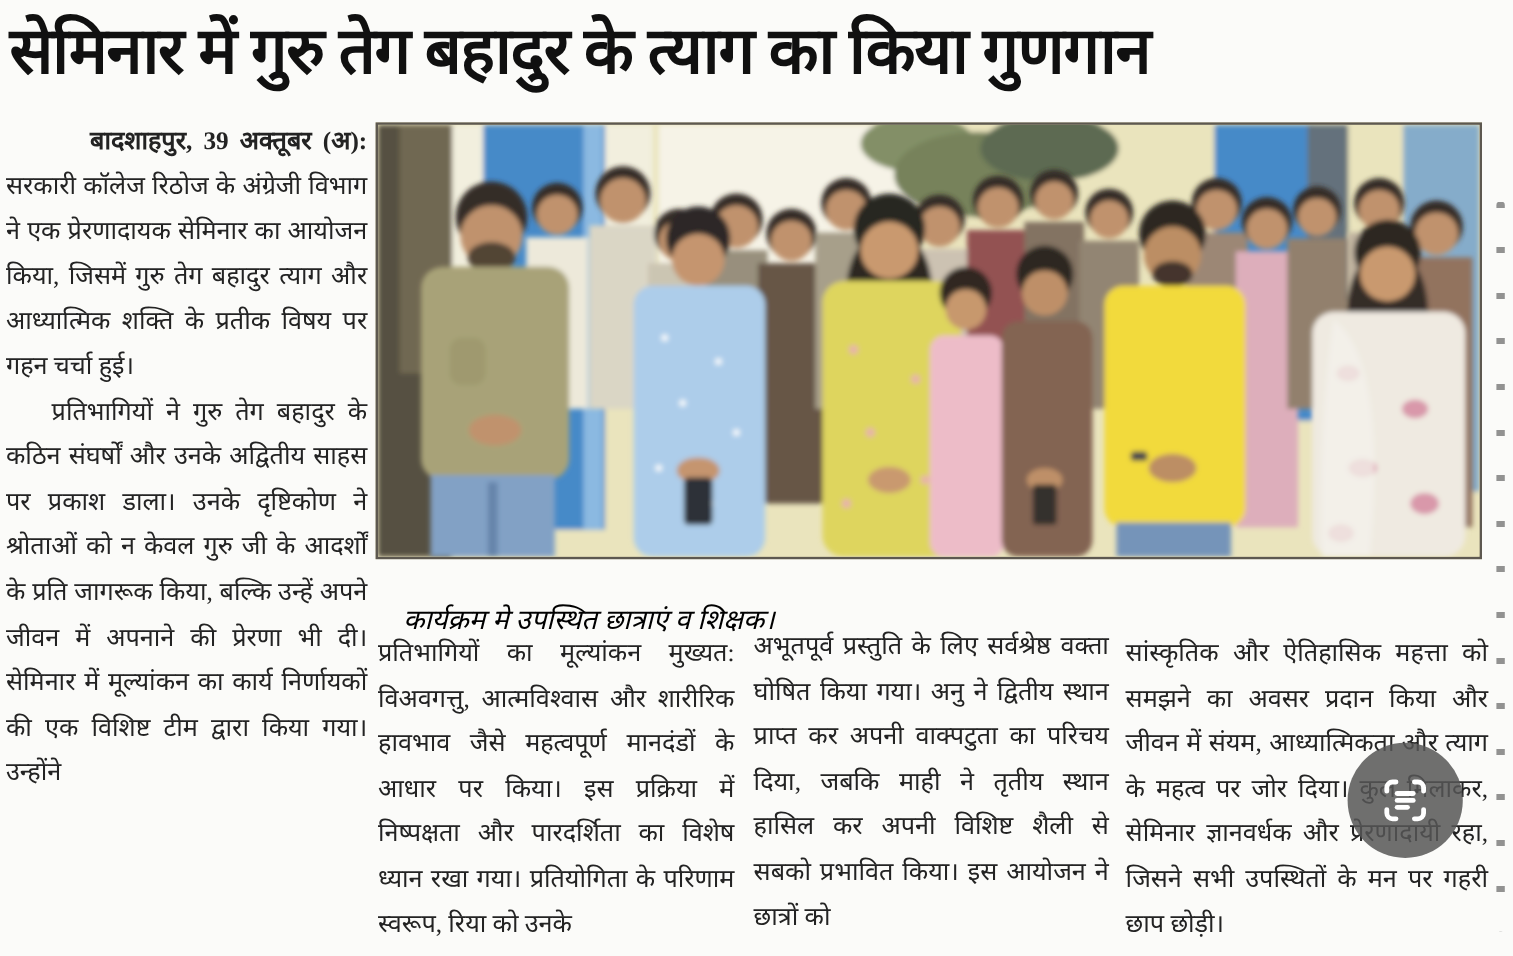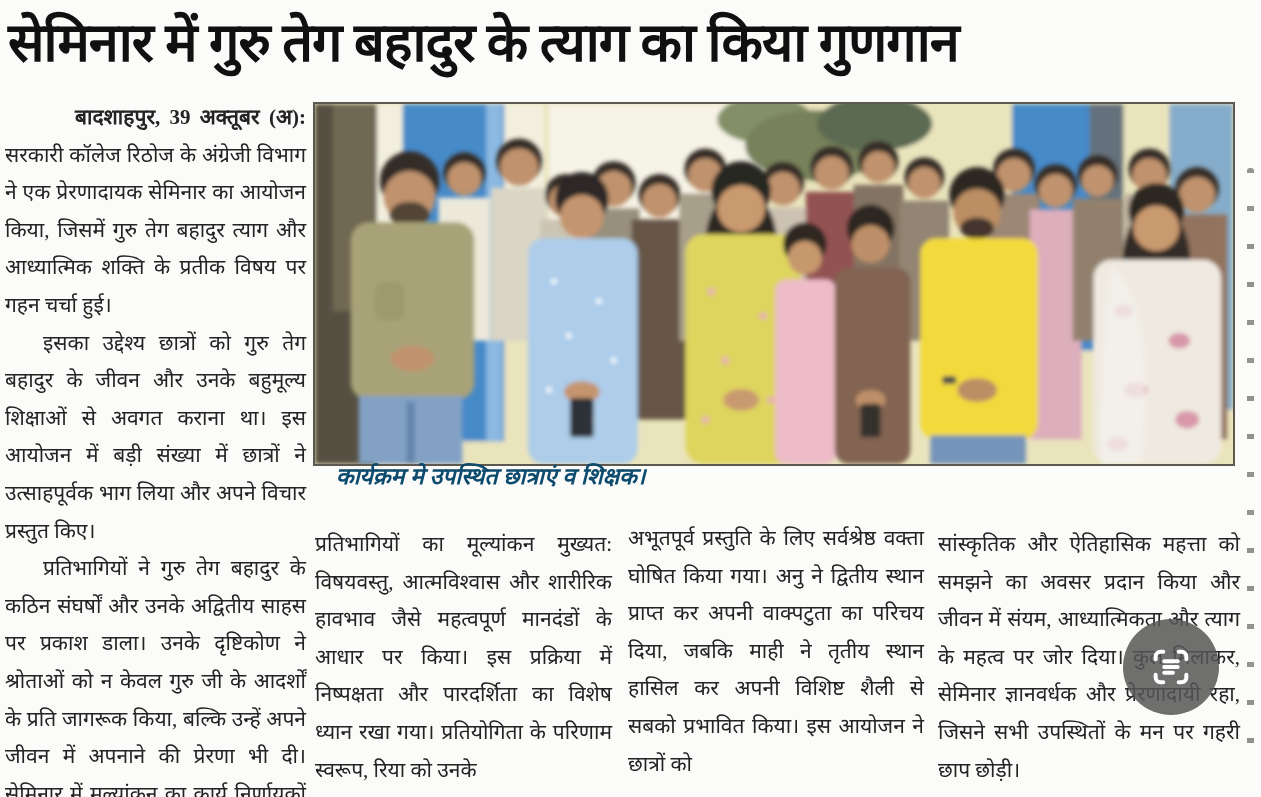--- a/index.html
+++ b/index.html
@@ -21,42 +21,41 @@
   .col1 p.lead .dateline-pad{display:inline-block;width:70px;}
   .col2{left:315px;top:526px;width:297px;}
   .col3{left:628px;top:520px;width:296px;}
   .col4{left:938px;top:526px;width:302px;}
   .photo{
     position:absolute;left:313px;top:102px;width:922px;height:364px;margin:0;
     border:2px solid #5d5850;box-sizing:border-box;background:#e9e3ba;overflow:hidden;
   }
   .photo svg{display:block;width:100%;height:100%;}
   .caption{
-    position:absolute;left:336px;top:459px;width:880px;
-    font-size:23px;font-style:italic;font-weight:700;color:#0c4a6e;
+    position:absolute;left:336px;top:499px;width:880px;
+    font-size:23px;font-style:italic;font-weight:400;color:#000000;
   }
   .fab{
     position:absolute;left:1123px;top:619px;width:96px;height:96px;
     border-radius:50%;border:none;background:rgba(86,86,86,0.85);
     display:flex;align-items:center;justify-content:center;cursor:pointer;padding:0;
   }
   .edge-fragments{
     position:absolute;left:1247px;top:168px;width:7px;height:608px;
     background:repeating-linear-gradient(to bottom,#4c4c4c 0 5px,transparent 5px 38px);
     opacity:.6;border-radius:3px;
   }
 </style>
 </head>
 <body>
 
 <h1 class="headline">सेमिनार में गुरु तेग बहादुर के त्याग का किया गुणगान</h1>
 
 <div class="col col1">
   <p class="lead"><span class="dateline-pad"></span><b>बादशाहपुर, 39 अक्तूबर (अ):</b> <span>सरकारी कॉलेज रिठोज के अंग्रेजी विभाग ने एक प्रेरणादायक सेमिनार का आयोजन किया, जिसमें गुरु तेग बहादुर त्याग और आध्यात्मिक शक्ति के प्रतीक विषय पर गहन चर्चा हुई।</span></p>
-  <p>इसका उद्देश्य छात्रों को गुरु तेग बहादुर के जीवन और उनके बहुमूल्य शिक्षाओं से अवगत कराना था। इस आयोजन में बड़ी संख्या में छात्रों ने उत्साहपूर्वक भाग लिया और अपने विचार प्रस्तुत किए।</p>
   <p>प्रतिभागियों ने गुरु तेग बहादुर के कठिन संघर्षों और उनके अद्वितीय साहस पर प्रकाश डाला। उनके दृष्टिकोण ने श्रोताओं को न केवल गुरु जी के आदर्शों के प्रति जागरूक किया, बल्कि उन्हें अपने जीवन में अपनाने की प्रेरणा भी दी। सेमिनार में मूल्यांकन का कार्य निर्णायकों की एक विशिष्ट टीम द्वारा किया गया। उन्होंने</p>
 </div>
 
 <figure class="photo">
   <svg viewBox="0 0 922 365" preserveAspectRatio="none">
     <defs>
       <filter id="pblur" x="-5%" y="-5%" width="110%" height="110%">
           <feGaussianBlur stdDeviation="2.4"></feGaussianBlur>
         </filter>
     </defs>
@@ -185,21 +184,21 @@
         <ellipse cx="806" cy="345" rx="11" ry="8" fill="#d793a6"></ellipse>
       <path d="M800 165 Q845 200 830 365 L790 365 Q788 240 800 165 Z" fill="#f4f1ea" opacity=".8"></path>
     </g>
     <rect x="0" y="0" width="922" height="365" fill="#ffffff" opacity="0.05"></rect>
   </svg>
 </figure>
 
 <figcaption class="caption">कार्यक्रम मे उपस्थित छात्राएं व शिक्षक।</figcaption>
 
 <div class="col col2">
-  <p style="text-indent:0">प्रतिभागियों का मूल्यांकन मुख्यत: विषयवस्तु, आत्मविश्वास और शारीरिक हावभाव जैसे महत्वपूर्ण मानदंडों के आधार पर किया। इस प्रक्रिया में निष्पक्षता और पारदर्शिता का विशेष ध्यान रखा गया। प्रतियोगिता के परिणाम स्वरूप, रिया को उनके</p>
+  <p style="text-indent:0">प्रतिभागियों का मूल्यांकन मुख्यत: विअवगत्तु, आत्मविश्वास और शारीरिक हावभाव जैसे महत्वपूर्ण मानदंडों के आधार पर किया। इस प्रक्रिया में निष्पक्षता और पारदर्शिता का विशेष ध्यान रखा गया। प्रतियोगिता के परिणाम स्वरूप, रिया को उनके</p>
 </div>
 
 <div class="col col3">
   <p style="text-indent:0">अभूतपूर्व प्रस्तुति के लिए सर्वश्रेष्ठ वक्ता घोषित किया गया। अनु ने द्वितीय स्थान प्राप्त कर अपनी वाक्पटुता का परिचय दिया, जबकि माही ने तृतीय स्थान हासिल कर अपनी विशिष्ट शैली से सबको प्रभावित किया। इस आयोजन ने छात्रों को</p>
 </div>
 
 <div class="col col4">
   <p style="text-indent:0">सांस्कृतिक और ऐतिहासिक महत्ता को समझने का अवसर प्रदान किया और जीवन में संयम, आध्यात्मिकता और त्याग के महत्व पर जोर दिया। कुल मिलाकर, सेमिनार ज्ञानवर्धक और प्रेरणादायी रहा, जिसने सभी उपस्थितों के मन पर गहरी छाप छोड़ी।</p>
 </div>
 

